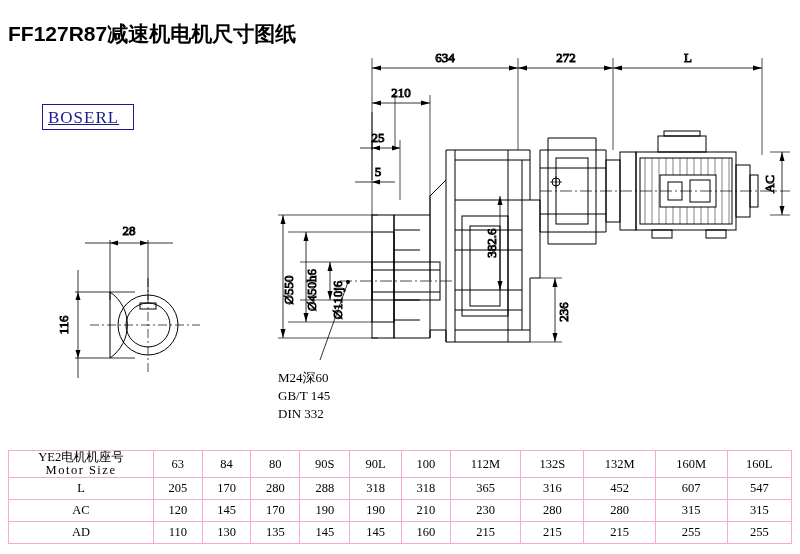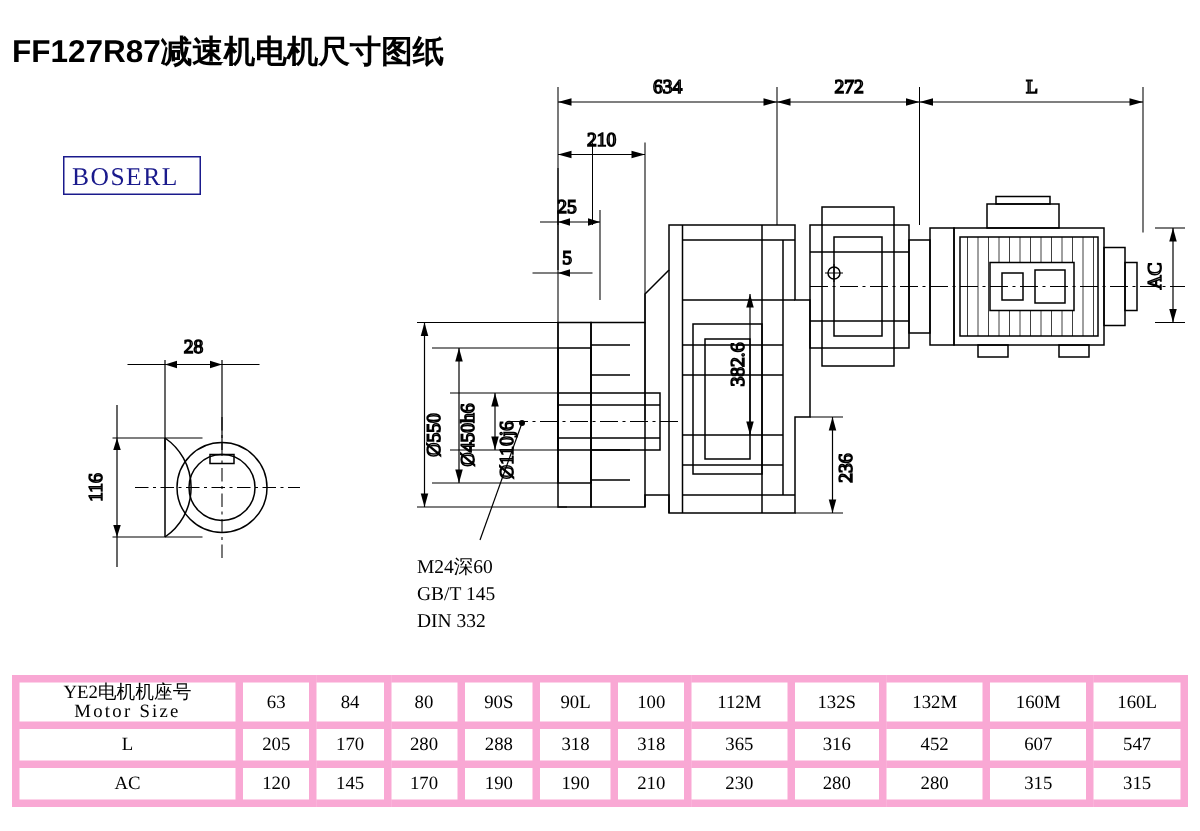--- a/index.html
+++ b/index.html
@@ -35,38 +35,39 @@
     box-sizing: border-box;
   }
   #logo-text {
     position: absolute;
     left: 48px;
     top: 108px;
     font-family: "Liberation Serif", serif;
     font-size: 17px;
     color: #1a1a8c;
     letter-spacing: 1px;
+    text-decoration: underline;
   }
   #drawing {
     position: absolute;
     left: 0;
     top: 0;
   }
   #spec-table {
     position: absolute;
     left: 8px;
     top: 450px;
     width: 784px;
     border-collapse: collapse;
     font-family: "Liberation Serif", serif;
     font-size: 12.5px;
     text-align: center;
   }
   #spec-table td {
-    border: 5px solid #f9a8d4;
+    border: 1px solid #f9a8d4;
     height: 21px;
     padding: 0 2px;
     white-space: nowrap;
   }
   #spec-table td.rowhead {
     width: 140px;
     line-height: 1.05;
   }
   #spec-table td.rowhead .l1 { display: block; }
   #spec-table td.rowhead .l2 { display: block; letter-spacing: 1.5px; }
@@ -337,14 +338,28 @@
       <td>170</td>
       <td>190</td>
       <td>190</td>
       <td>210</td>
       <td>230</td>
       <td>280</td>
       <td>280</td>
       <td>315</td>
       <td>315</td>
     </tr>
+    <tr>
+      <td class="rowhead">AD</td>
+      <td>110</td>
+      <td>130</td>
+      <td>135</td>
+      <td>145</td>
+      <td>145</td>
+      <td>160</td>
+      <td>215</td>
+      <td>215</td>
+      <td>215</td>
+      <td>255</td>
+      <td>255</td>
+    </tr>
   </tbody>
 </table>
 
 </body></html>

